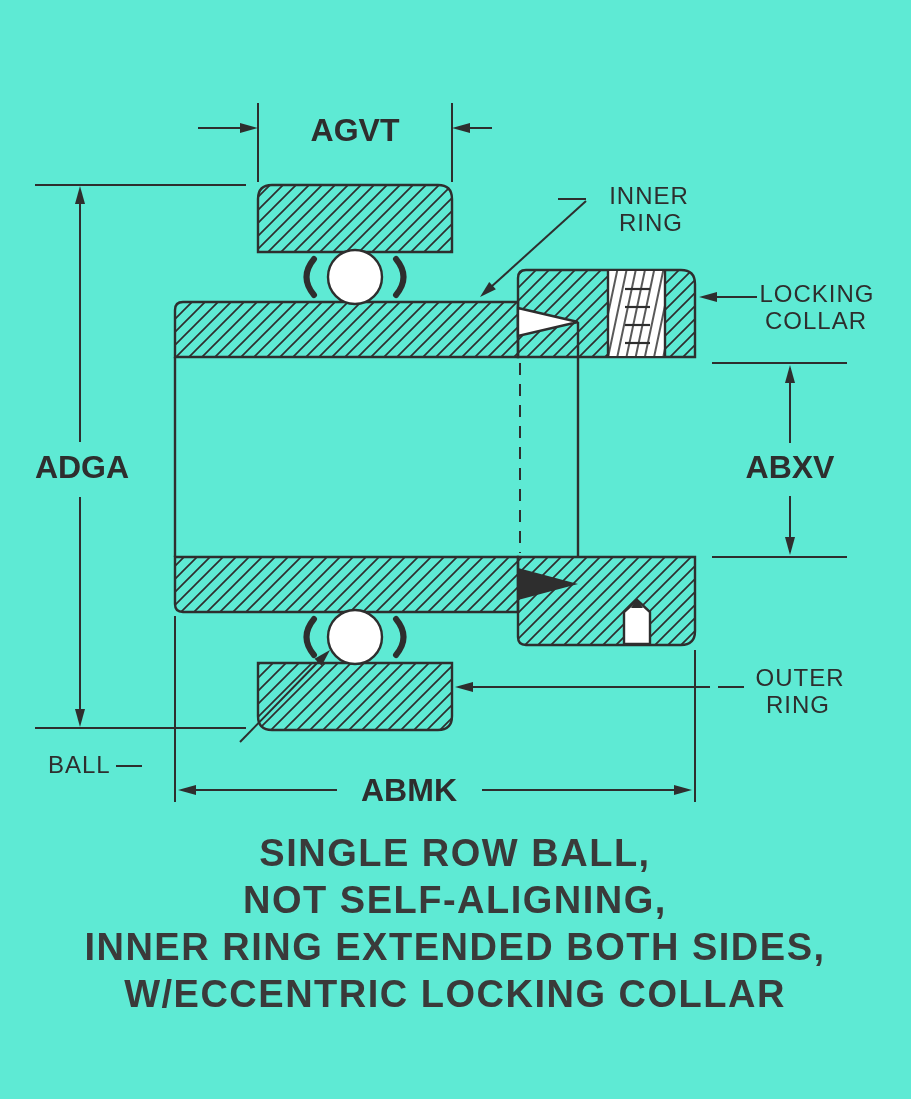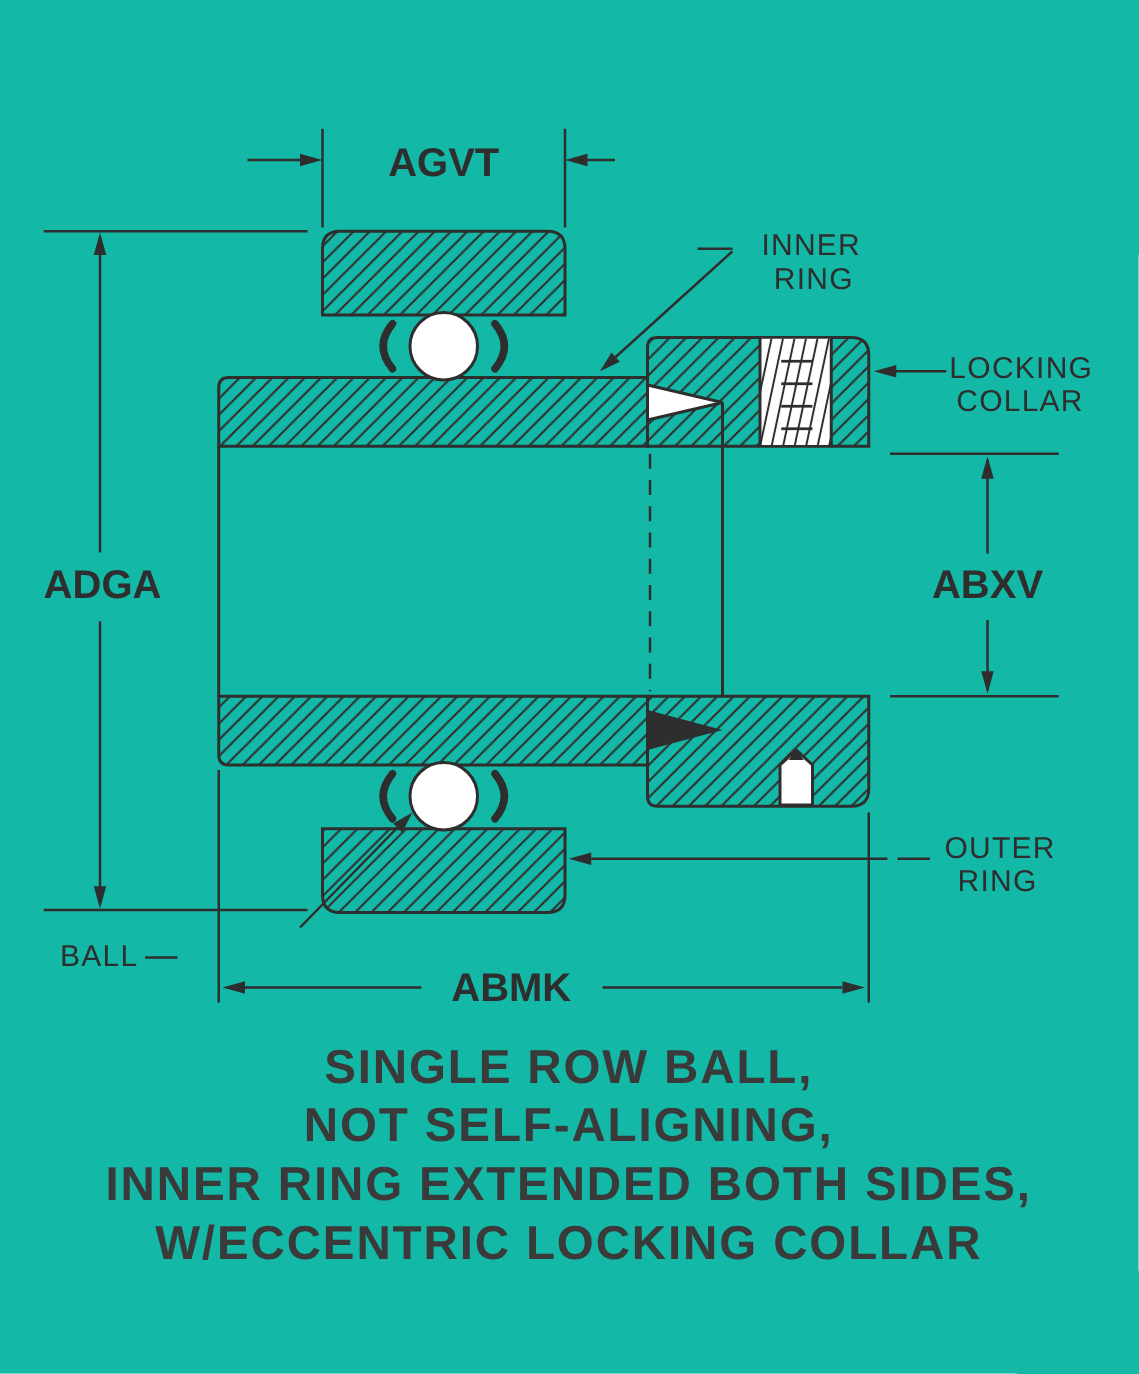--- a/index.html
+++ b/index.html
@@ -1,16 +1,16 @@
 <!DOCTYPE html>
 <html><head>
 <meta charset="utf-8">
 <style>
   html,body{margin:0;padding:0;background:#ffffff;}
-  .stage{width:911px;height:1099px;background:#14b8a6;position:relative;overflow:hidden;}
+  .stage{width:911px;height:1099px;background:#5eead4;position:relative;overflow:hidden;}
   svg{display:block;}
   .outline{fill:url(#hatch);stroke:#2e2e2e;stroke-width:2.4;}
   .whiteshape{fill:#ffffff;stroke:#2e2e2e;stroke-width:2.4;}
   .thin{stroke:#2e2e2e;stroke-width:2;fill:none;}
   .thick{stroke:#2e2e2e;stroke-width:2.4;fill:none;}
   .paren{stroke:#2e2e2e;stroke-width:6;fill:none;stroke-linecap:round;}
   .arrow{fill:#2e2e2e;stroke:none;}
   .solidshape{fill:#2e2e2e;stroke:none;}
   .dashed{stroke:#2e2e2e;stroke-width:2;stroke-dasharray:12 9;fill:none;}
   .dim-label{font-family:"Liberation Sans",sans-serif;font-weight:bold;font-size:32px;fill:#2e2e2e;}

